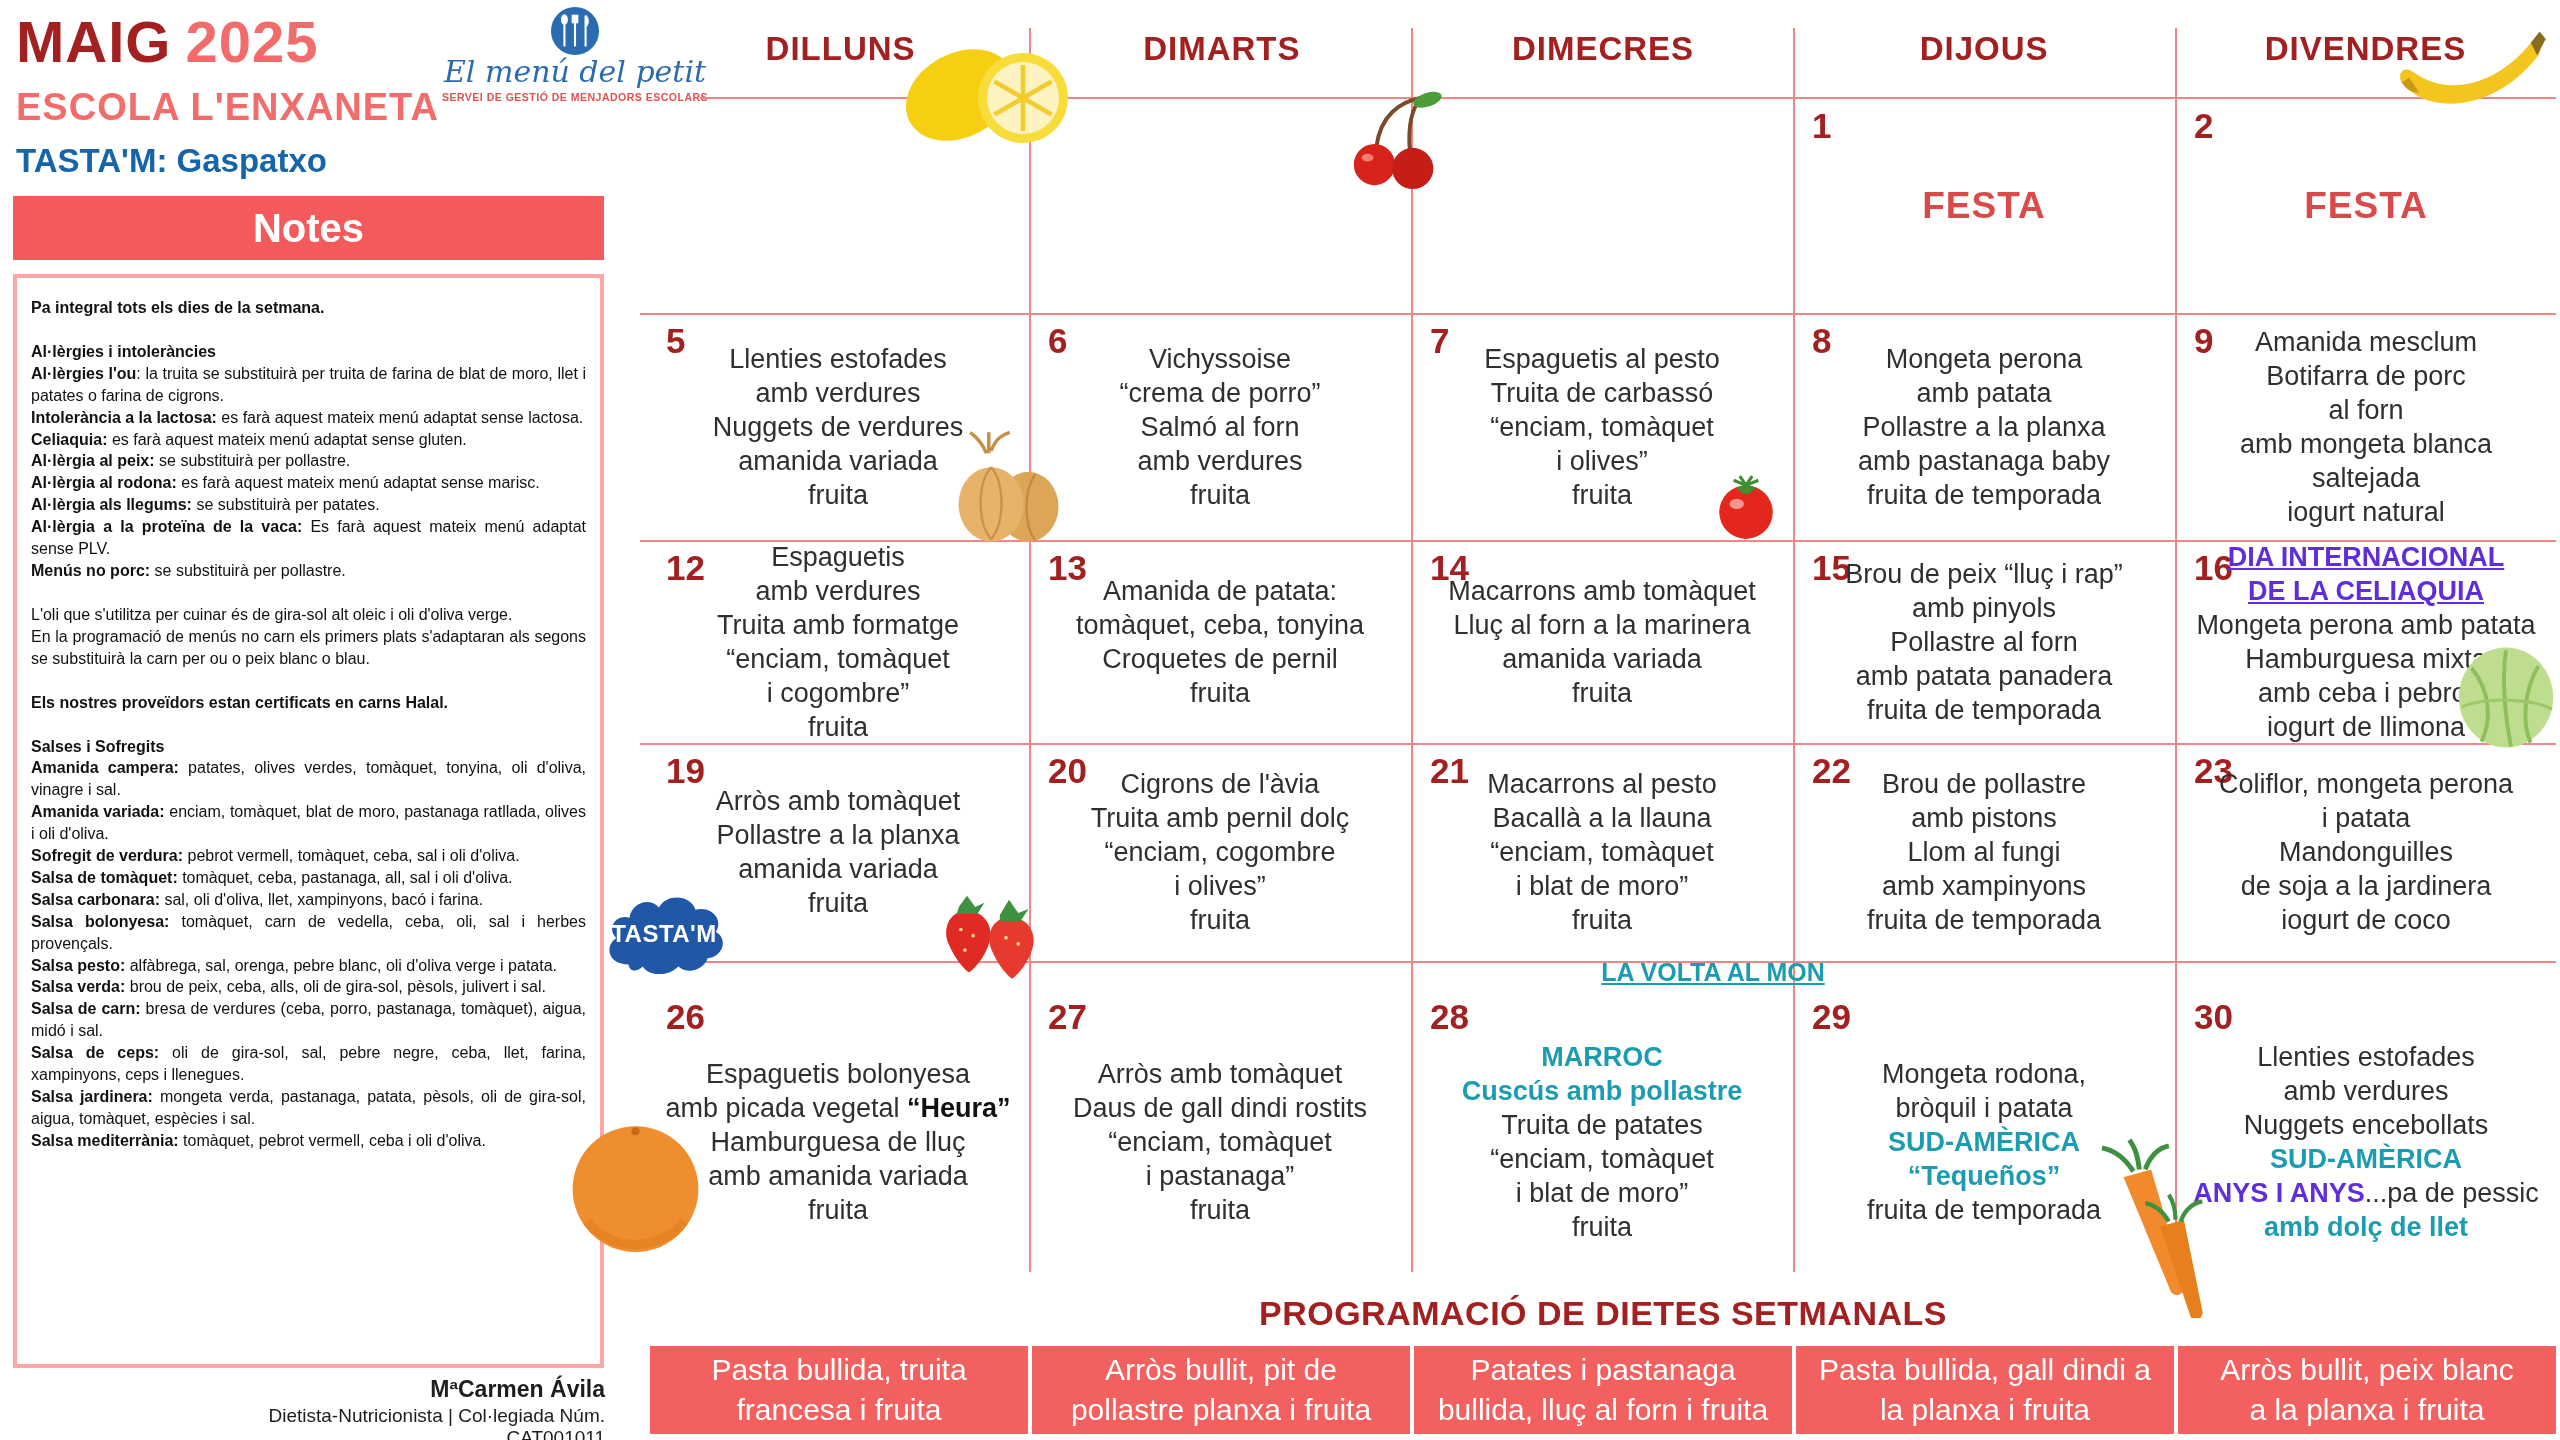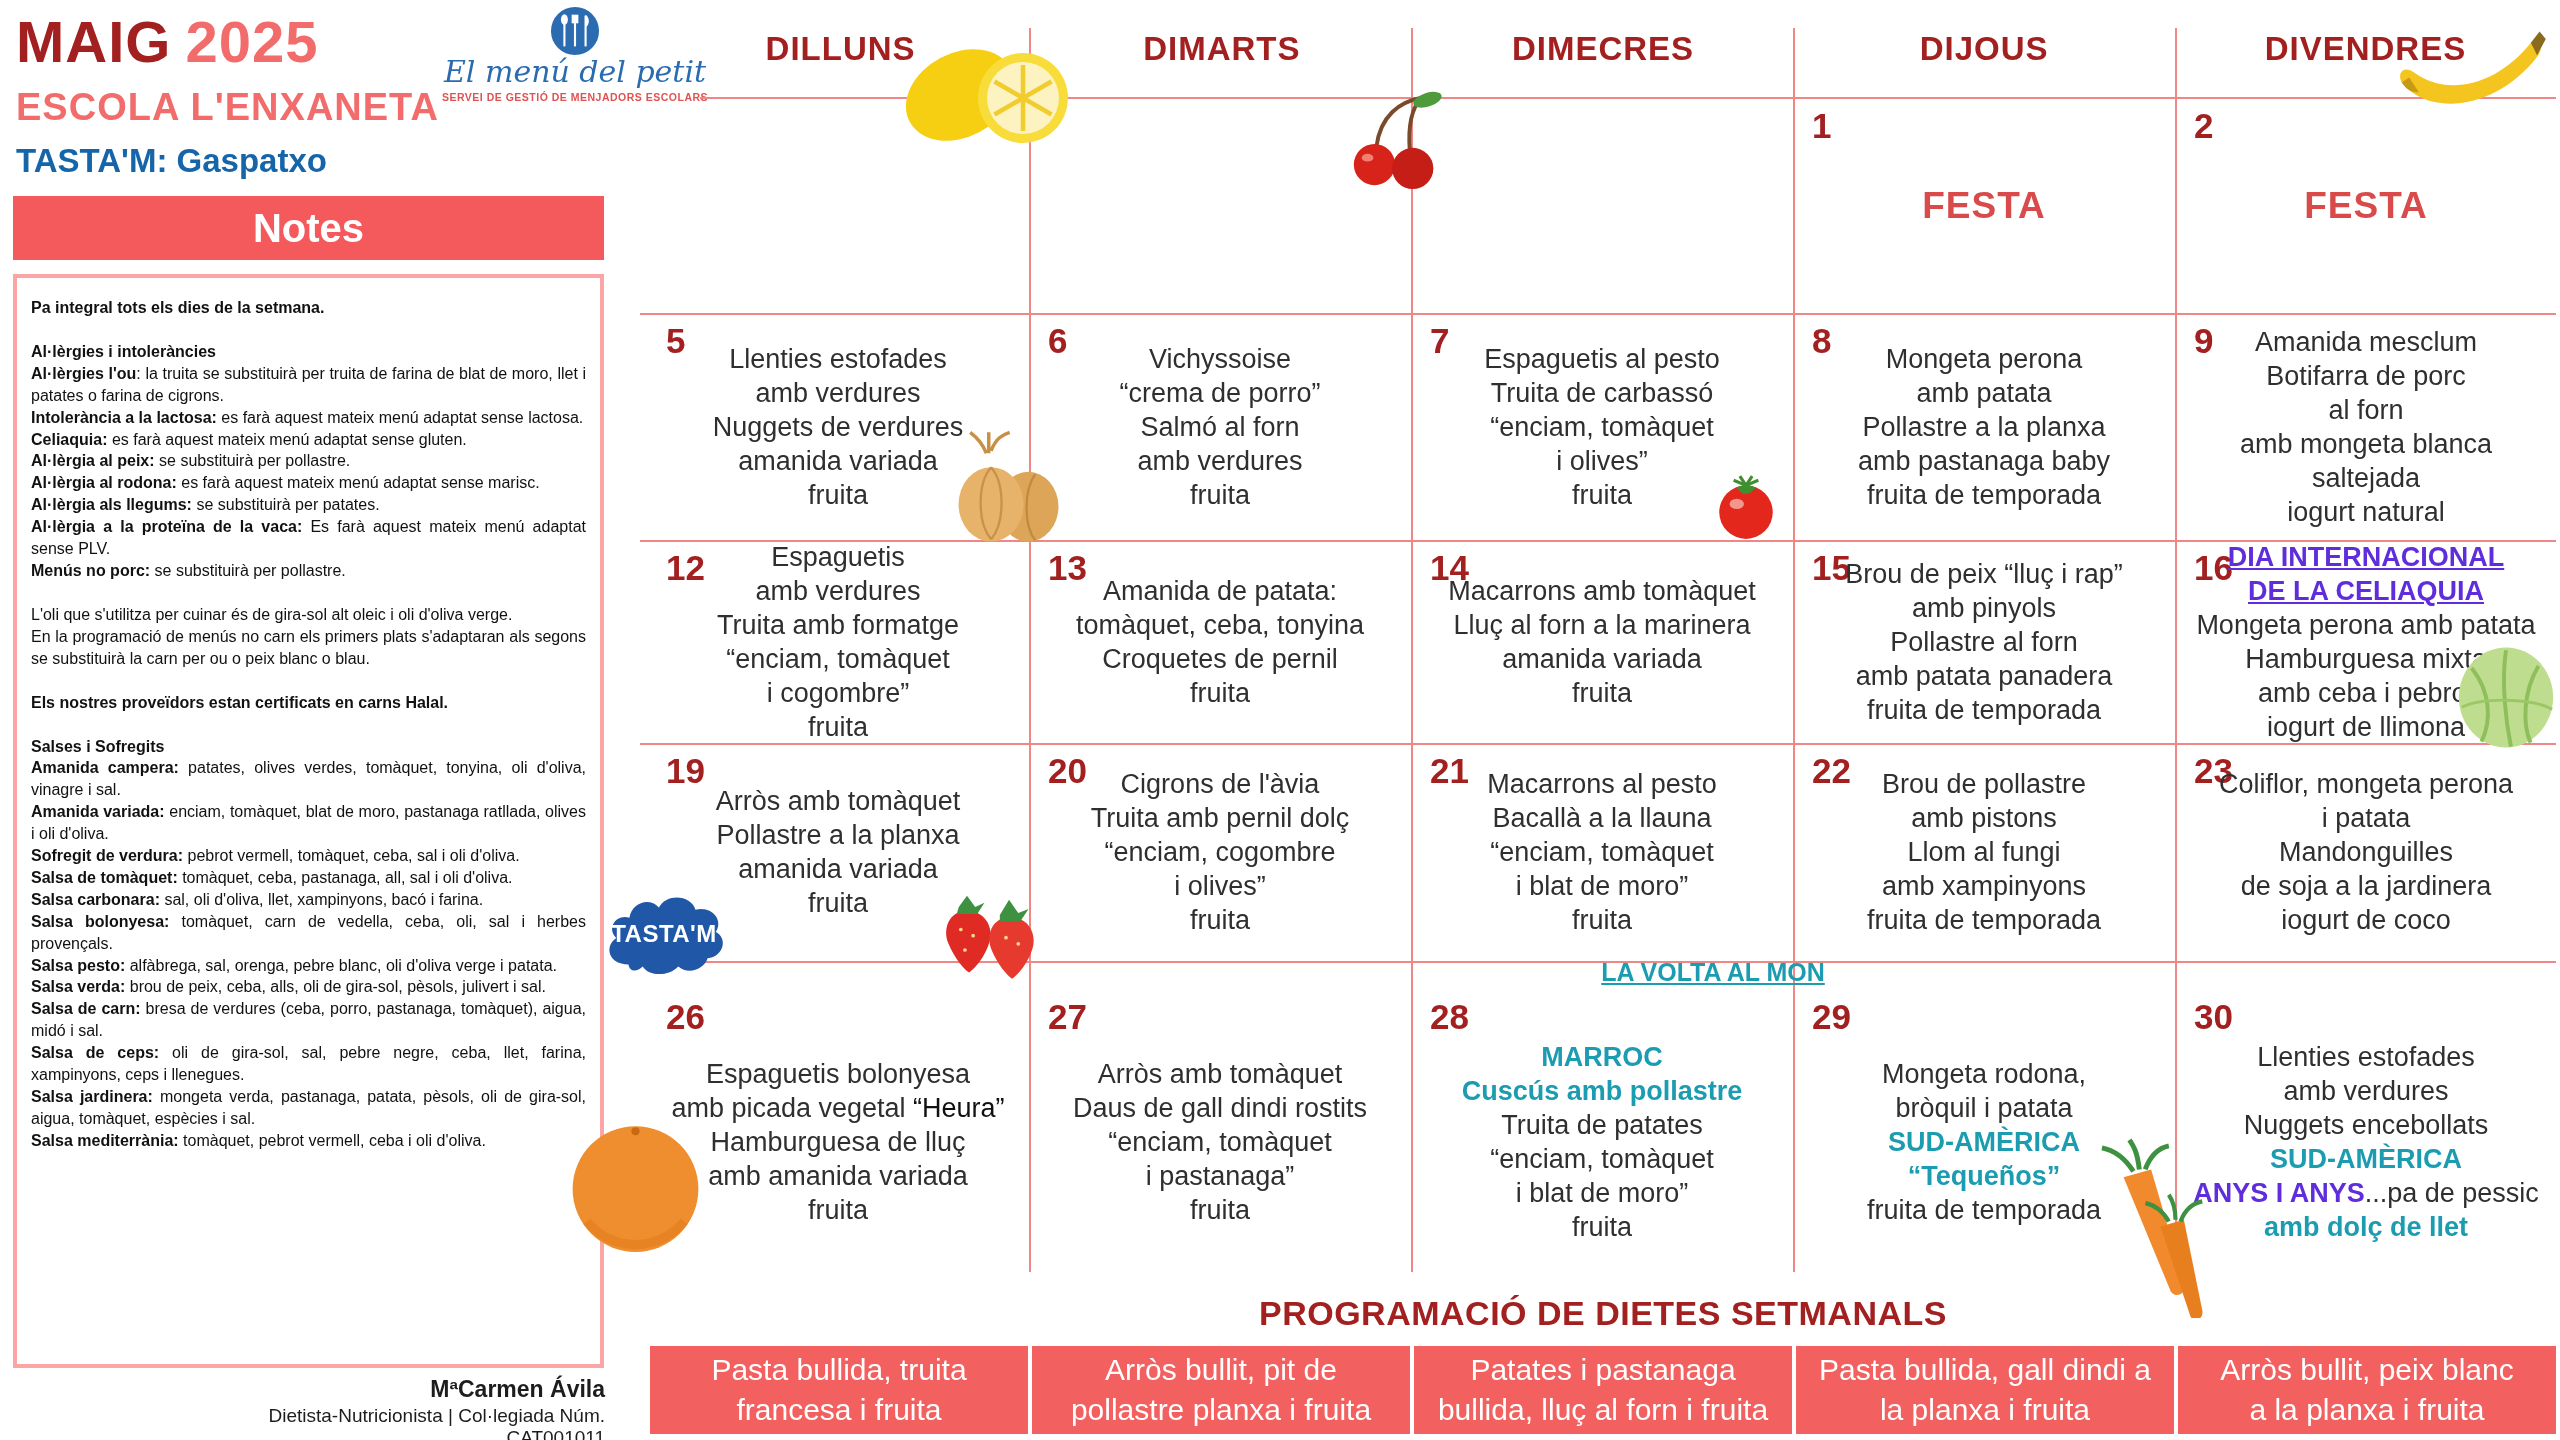--- a/index.html
+++ b/index.html
@@ -35,21 +35,21 @@
   .dayhdr{flex:1;text-align:center;font-size:33px;font-weight:800;color:var(--dark-red);letter-spacing:1px;}
   
   .cell{position:absolute;z-index:2;}
   .daynum{position:absolute;top:6px;left:16px;font-size:35px;font-weight:800;color:var(--dark-red);}
   .cell.w4 .daynum{top:34px;}
   .lines{position:absolute;left:0;right:0;top:0;bottom:0;display:flex;flex-direction:column;
          align-items:center;justify-content:center;}
   .cell.w4 .lines{padding-top:52px;}
   .line{font-size:27px;line-height:34px;color:var(--menu-text);text-align:center;white-space:nowrap;}
   .sg-plain{}
-  .sg-bold{font-weight:400;color:#111;}
+  .sg-bold{font-weight:700;color:#111;}
   .sg-teal{font-weight:800;color:var(--teal);}
   .sg-purple{font-weight:800;color:var(--purple);}
   .sg-link{font-weight:800;color:var(--purple);text-decoration:underline;cursor:pointer;}
   .festa{position:absolute;left:0;right:0;top:0;bottom:0;display:flex;align-items:center;justify-content:center;
          font-size:37px;font-weight:800;color:var(--festa-red);letter-spacing:1px;}
   
   .volta{position:absolute;left:1713px;top:958px;transform:translateX(-50%);z-index:6;
          font-size:25px;font-weight:800;color:var(--teal);text-decoration:underline;white-space:nowrap;cursor:pointer;}
   
   .cloud{position:absolute;left:598px;top:883px;width:132px;height:102px;z-index:6;}

